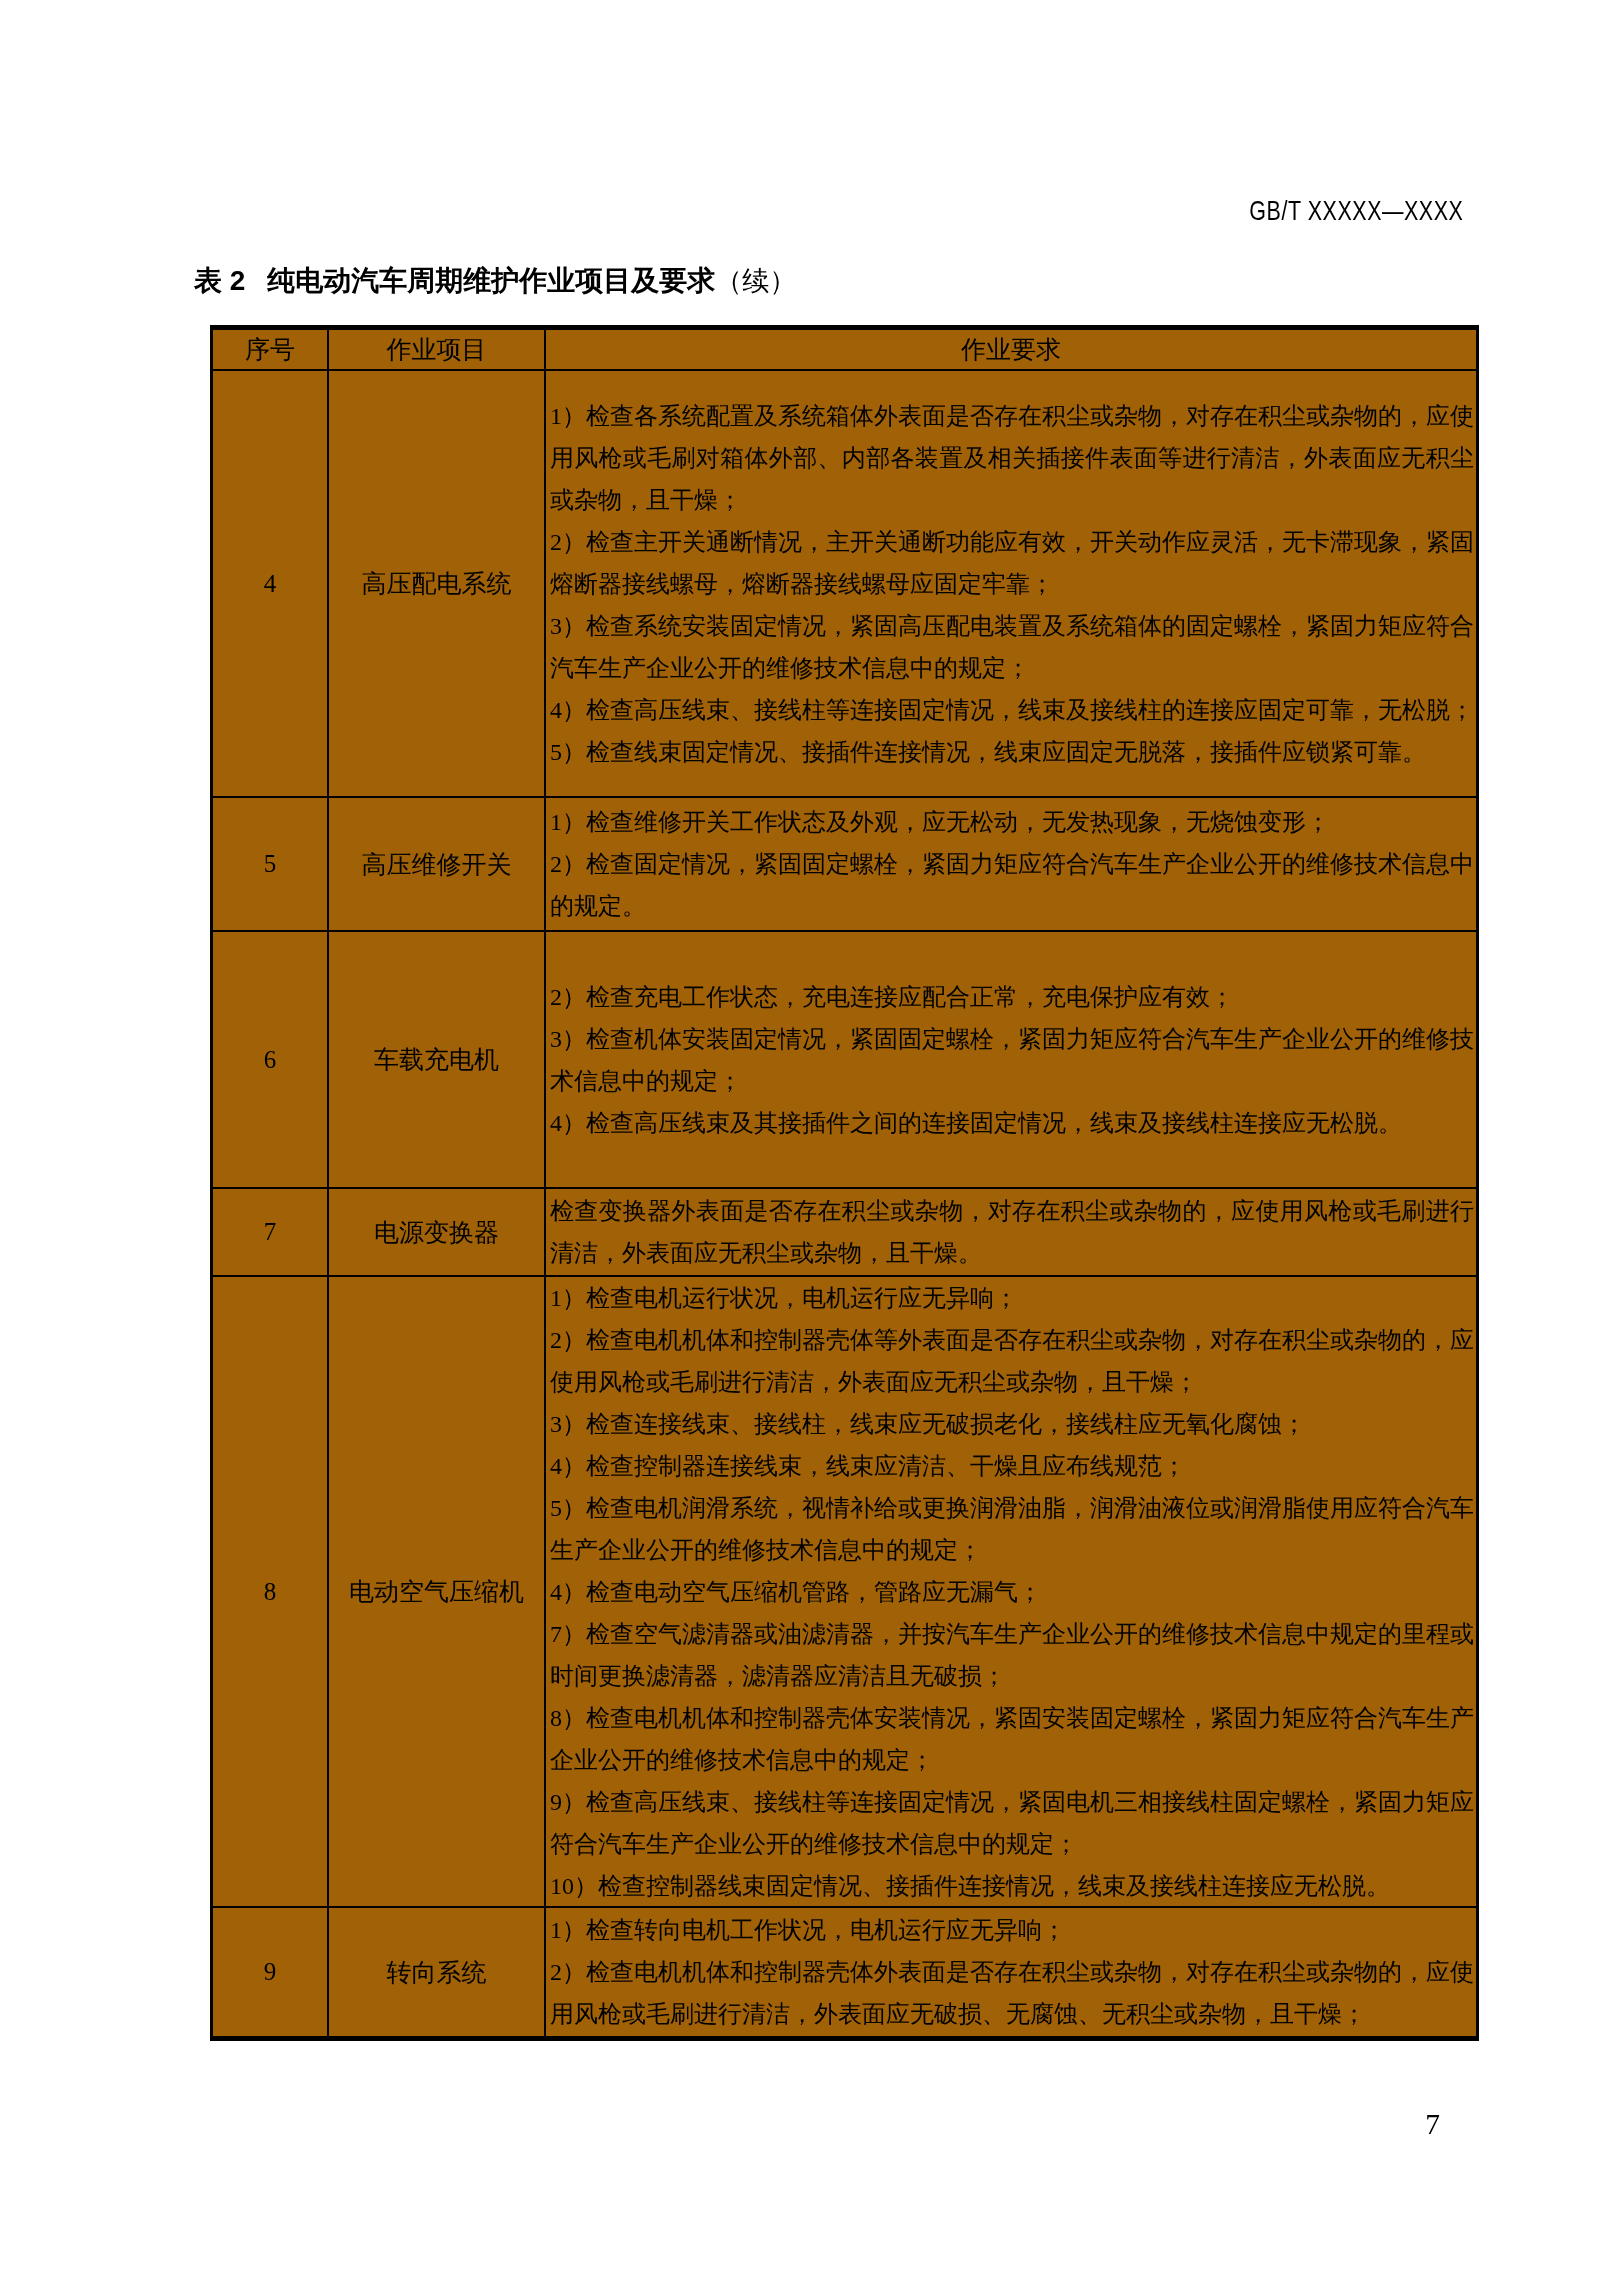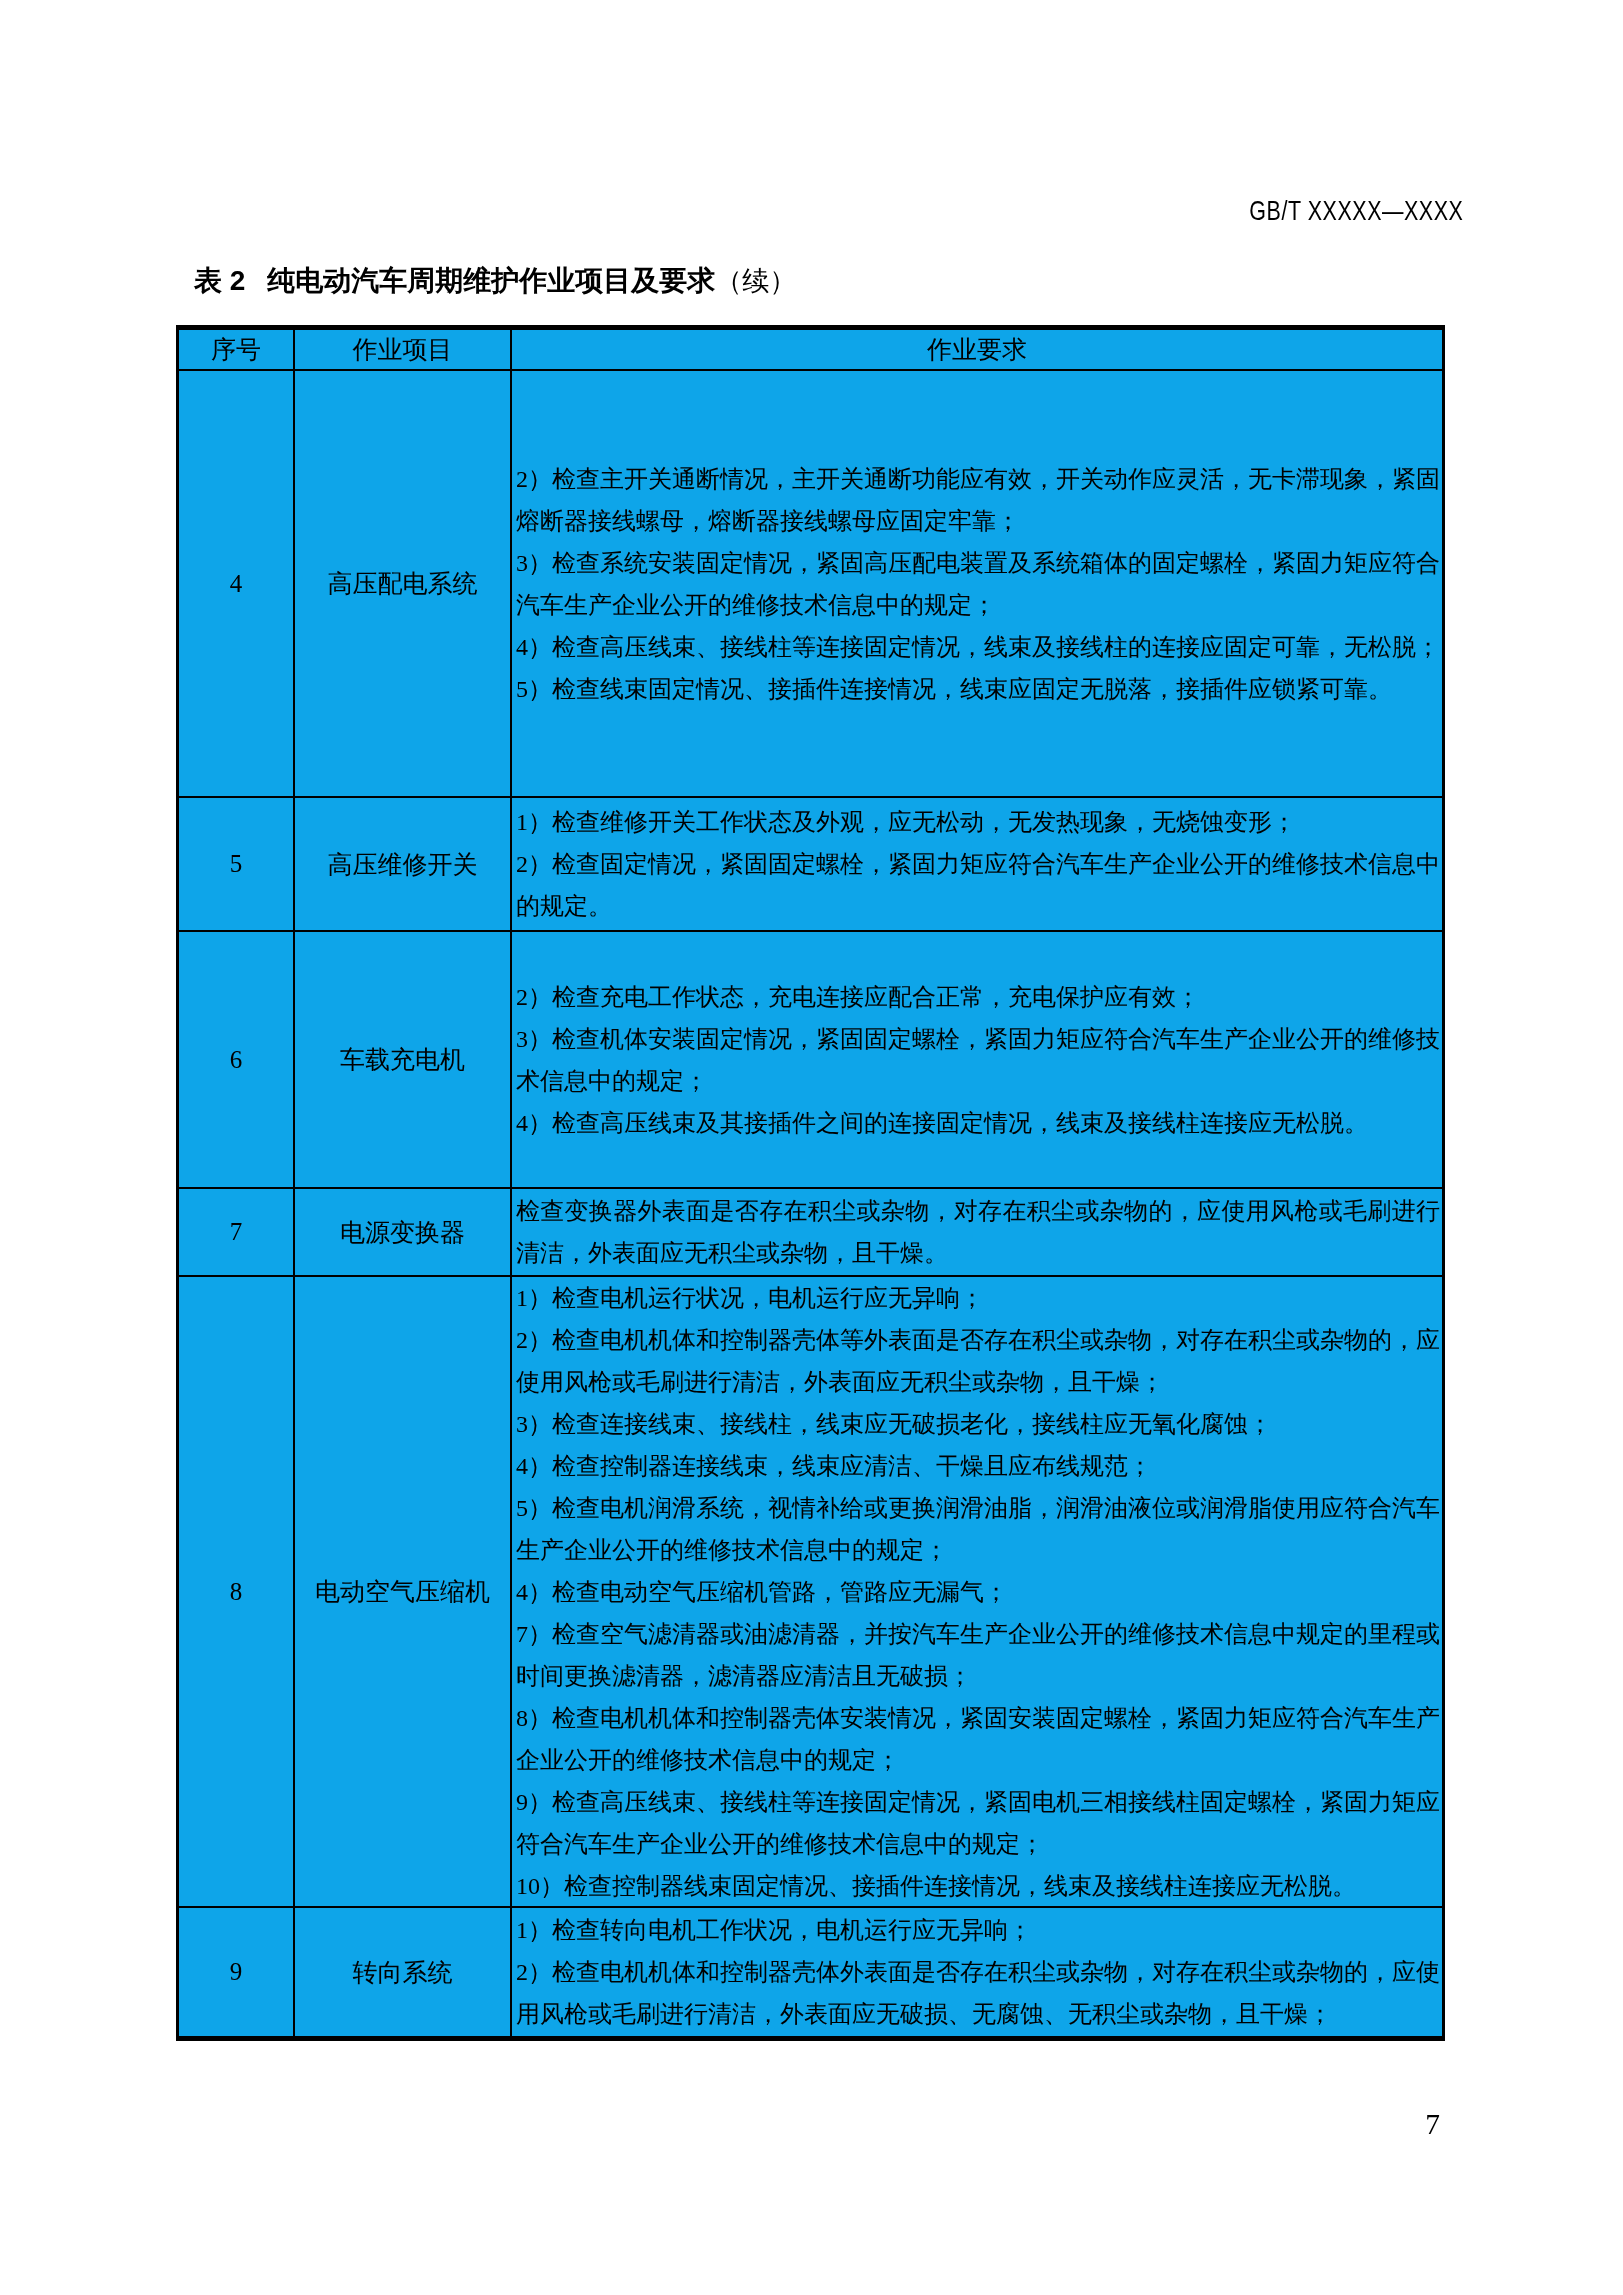--- a/index.html
+++ b/index.html
@@ -49,28 +49,28 @@
   }
   .tbl-title .gap{display:inline-block;width:22px;}
   .tbl-title .ts{
     font-family:"Liberation Serif","DejaVu Serif",serif;
     font-weight:400;
     font-size:27px;
   }
   
   .tbl{
     position:absolute;
-    left:176px;
+    left:210px;
     top:325px;
     width:1269px;
     border:3.9px solid #000;
     border-top-width:5.2px;
     border-bottom-width:5.2px;
     box-sizing:border-box;
-    background:#0ea5e9;
+    background:#a16207;
   }
   .row{display:flex;width:100%;}
   .row.body{border-top:2px solid #000;}
   .cell{box-sizing:border-box;overflow:hidden;}
   .c0{width:116px;border-right:2px solid #000;}
   .c1{width:217px;border-right:2px solid #000;}
   .c2{flex:1;}
   .hr{height:39px;}
   .hr .cell{
     display:flex;align-items:center;justify-content:center;
@@ -127,20 +127,21 @@
     <div class="row hr" id="header-row">
         <div class="cell c0">序号</div>
         <div class="cell c1">作业项目</div>
         <div class="cell c2">作业要求</div>
       </div>
     <div id="table-body">
         <div class="row body rh4">
           <div class="cell c0 num">4</div>
           <div class="cell c1 item">高压配电系统</div>
           <div class="cell c2 req">
+            <p>1）检查各系统配置及系统箱体外表面是否存在积尘或杂物，对存在积尘或杂物的，应使用风枪或毛刷对箱体外部、内部各装置及相关插接件表面等进行清洁，外表面应无积尘或杂物，且干燥；</p>
             <p>2）检查主开关通断情况，主开关通断功能应有效，开关动作应灵活，无卡滞现象，紧固熔断器接线螺母，熔断器接线螺母应固定牢靠；</p>
             <p>3）检查系统安装固定情况，紧固高压配电装置及系统箱体的固定螺栓，紧固力矩应符合汽车生产企业公开的维修技术信息中的规定；</p>
             <p>4）检查高压线束、接线柱等连接固定情况，线束及接线柱的连接应固定可靠，无松脱；</p>
             <p>5）检查线束固定情况、接插件连接情况，线束应固定无脱落，接插件应锁紧可靠。</p>
           </div>
         </div>
         <div class="row body rh5">
           <div class="cell c0 num">5</div>
           <div class="cell c1 item">高压维修开关</div>
           <div class="cell c2 req">

